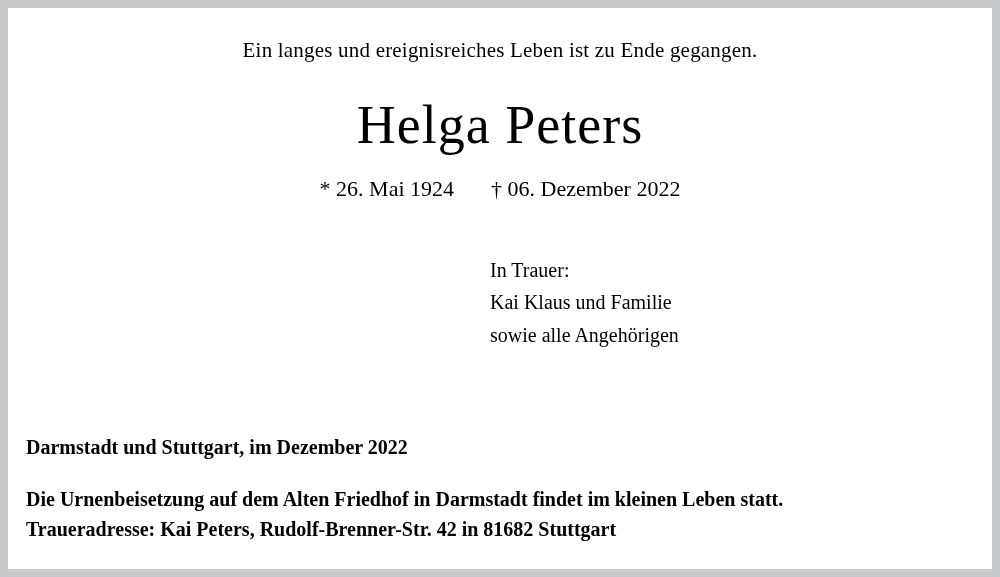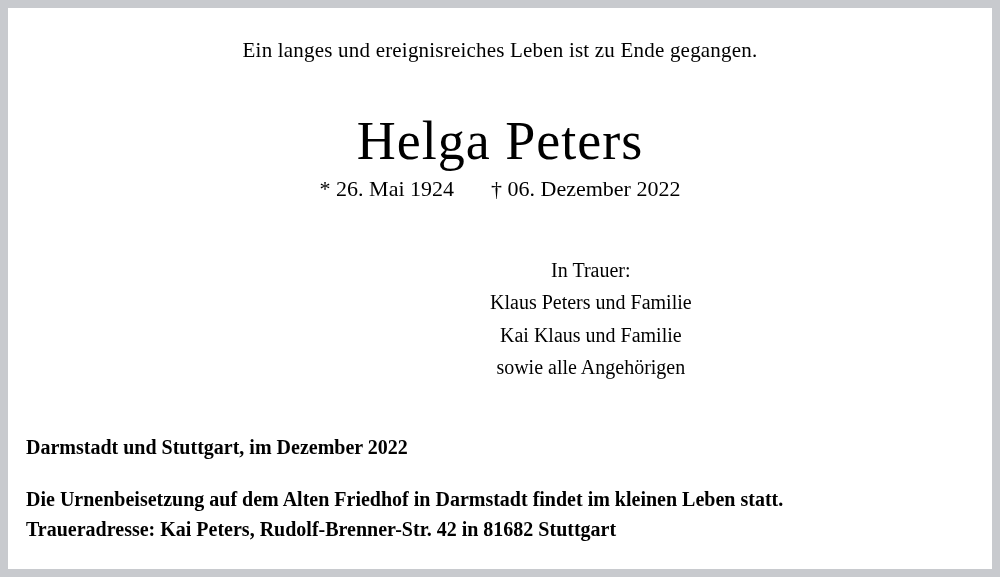--- a/index.html
+++ b/index.html
@@ -35,21 +35,20 @@
   .name {
     position: absolute;
     top: 88px;
     left: 0;
     width: 100%;
     text-align: center;
     font-size: 54px;
     font-weight: 400;
     letter-spacing: 1px;
     line-height: 1.1;
-    margin-top: 16px;
   }
   .dates {
     position: absolute;
     top: 168px;
     left: 0;
     width: 100%;
     text-align: center;
     font-size: 22px;
   }
   .dates .gap {
@@ -58,21 +57,20 @@
   }
   .mourners {
     position: absolute;
     top: 246px;
     left: 482px;
     font-size: 20px;
     line-height: 1.62;
   }
   .mourners div {
     white-space: nowrap;
-    text-align: center;
   }
   .footer {
     position: absolute;
     left: 18px;
     top: 424px;
     width: 940px;
     font-size: 20px;
     line-height: 1.5;
     font-weight: bold;
   }
@@ -93,21 +91,20 @@
   <div class="name">Helga Peters</div>
 
   <div class="dates">
     <span>* 26. Mai 1924</span>
     <span class="gap"></span>
     <span>† 06. Dezember 2022</span>
   </div>
 
   <div class="mourners">
     <div>In Trauer:</div>
-    <div>Klaus Peters und Familie</div>
     <div>Kai Klaus und Familie</div>
     <div>sowie alle Angehörigen</div>
   </div>
 
   <div class="footer">
     <div class="place-line">Darmstadt und Stuttgart, im Dezember 2022</div>
     <div class="detail-line">Die Urnenbeisetzung auf dem Alten Friedhof in Darmstadt findet im kleinen Leben statt.</div>
     <div class="detail-line">Traueradresse: Kai Peters, Rudolf-Brenner-Str. 42 in 81682 Stuttgart</div>
   </div>
 

